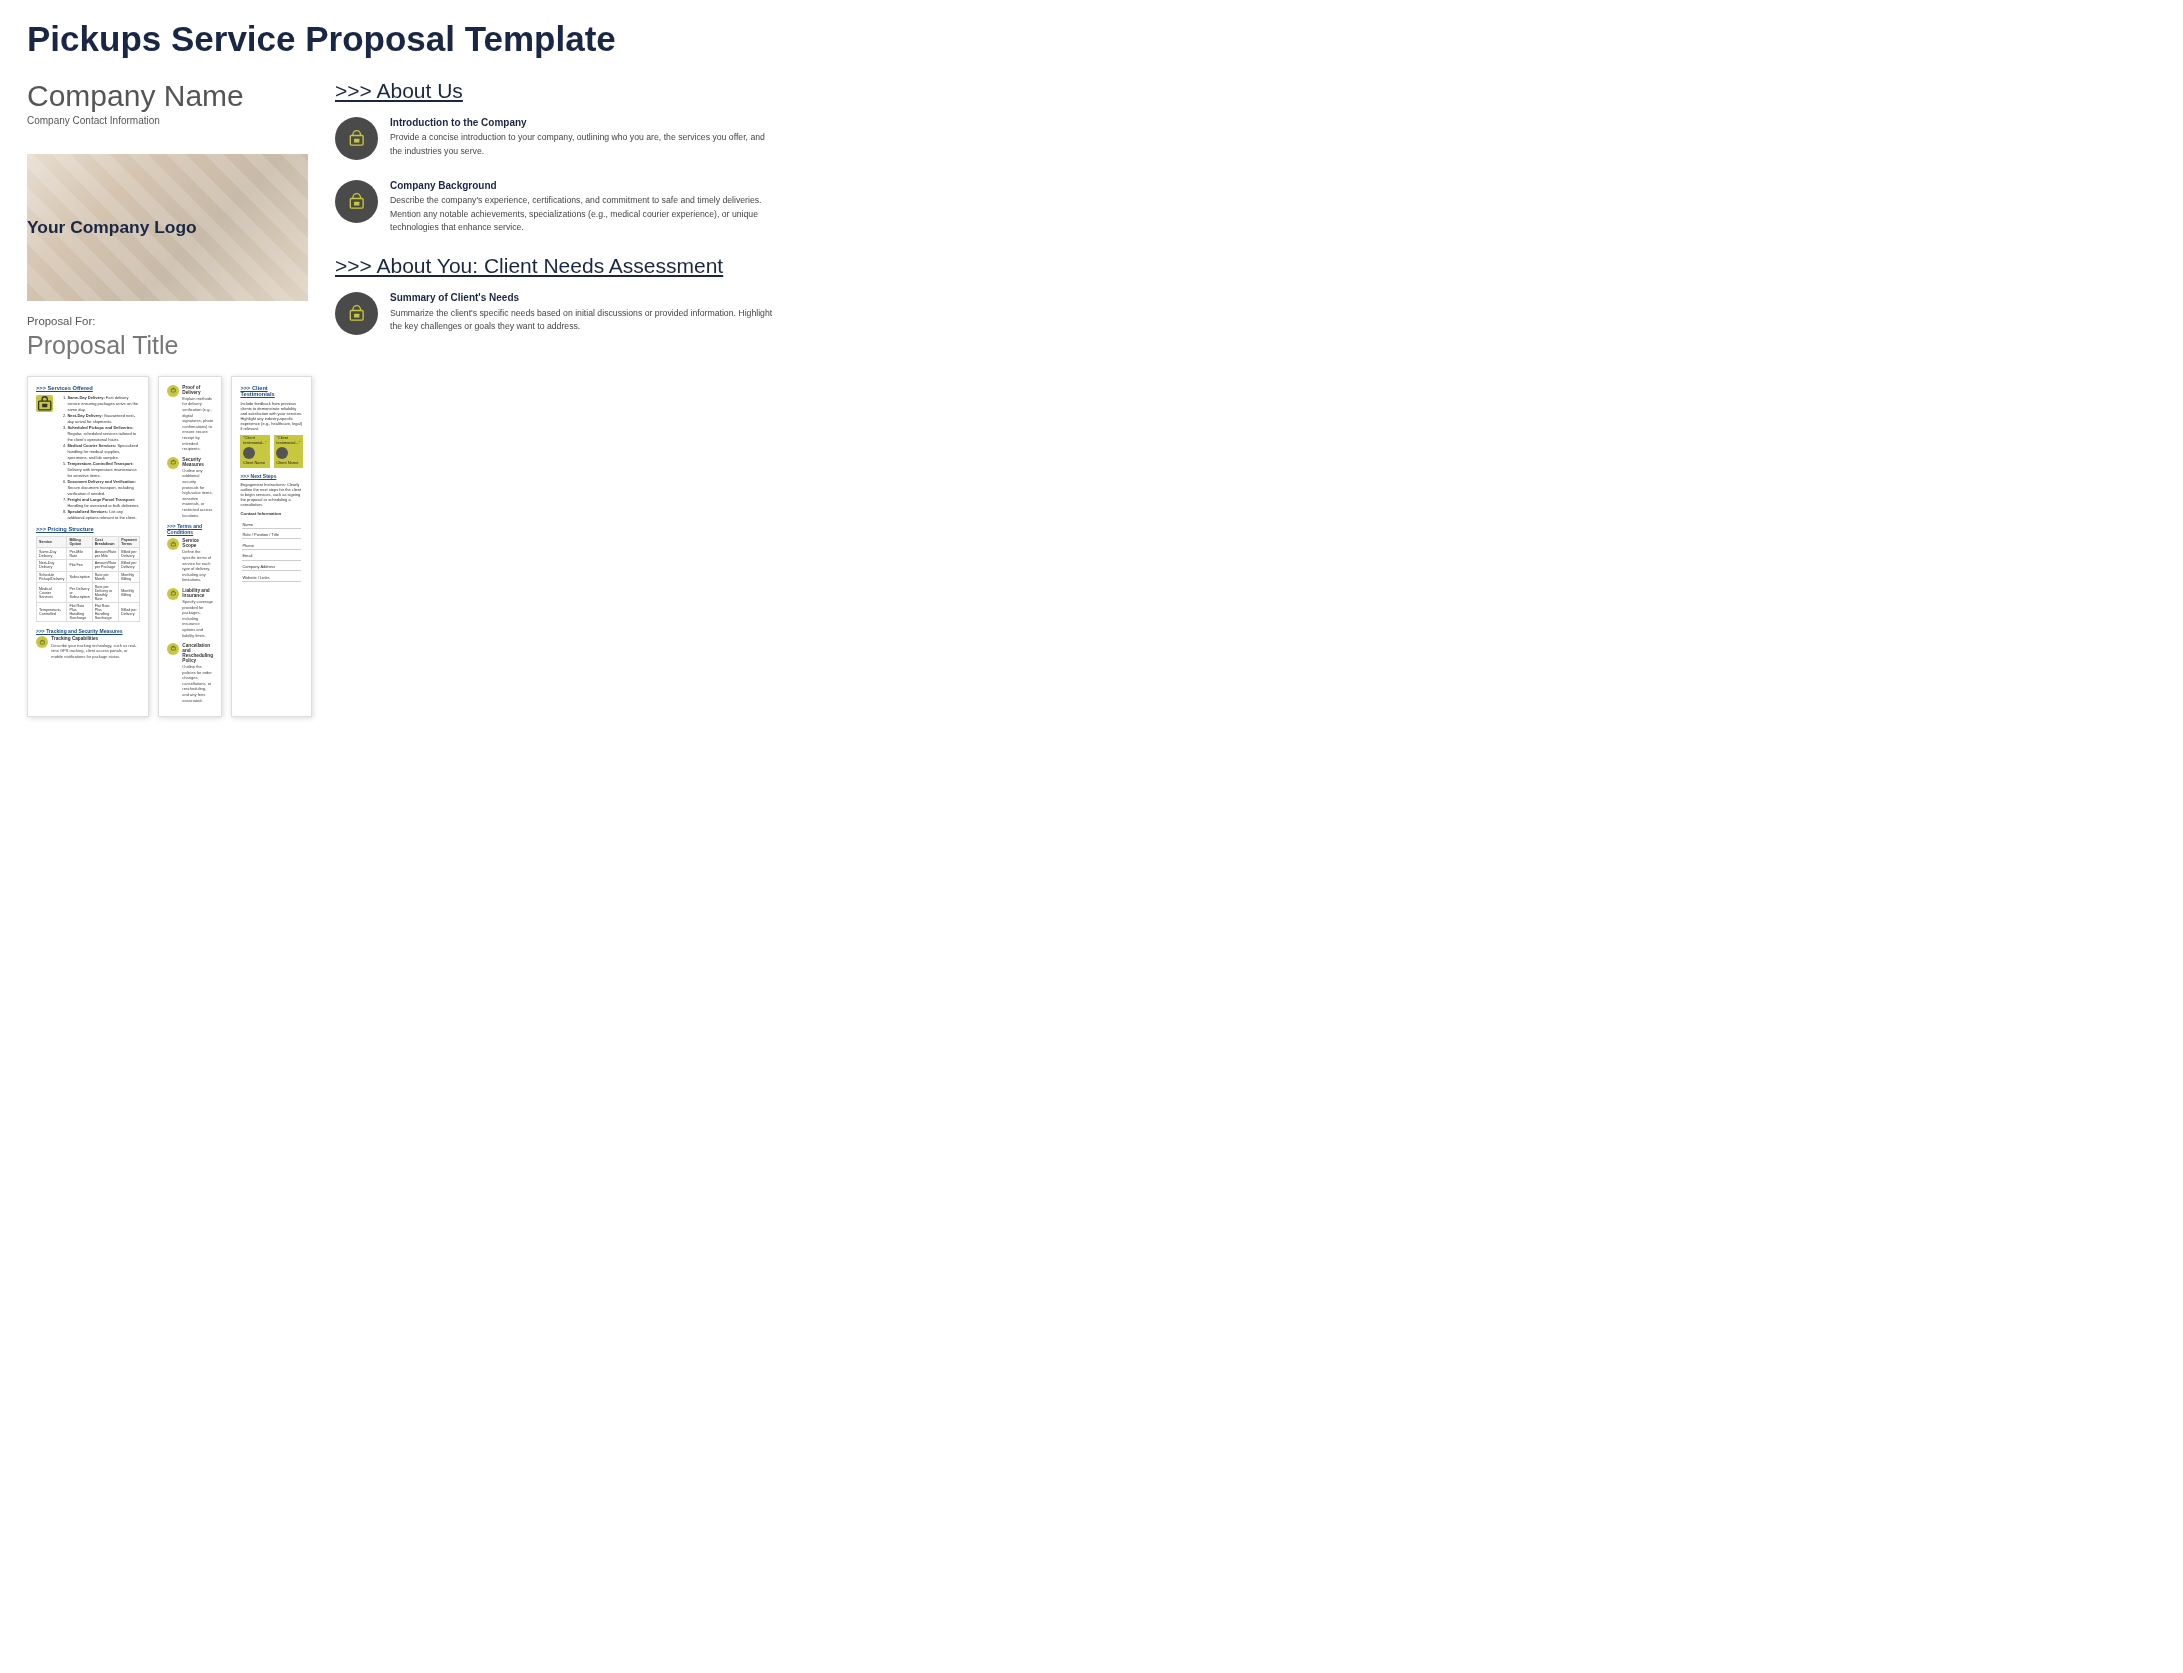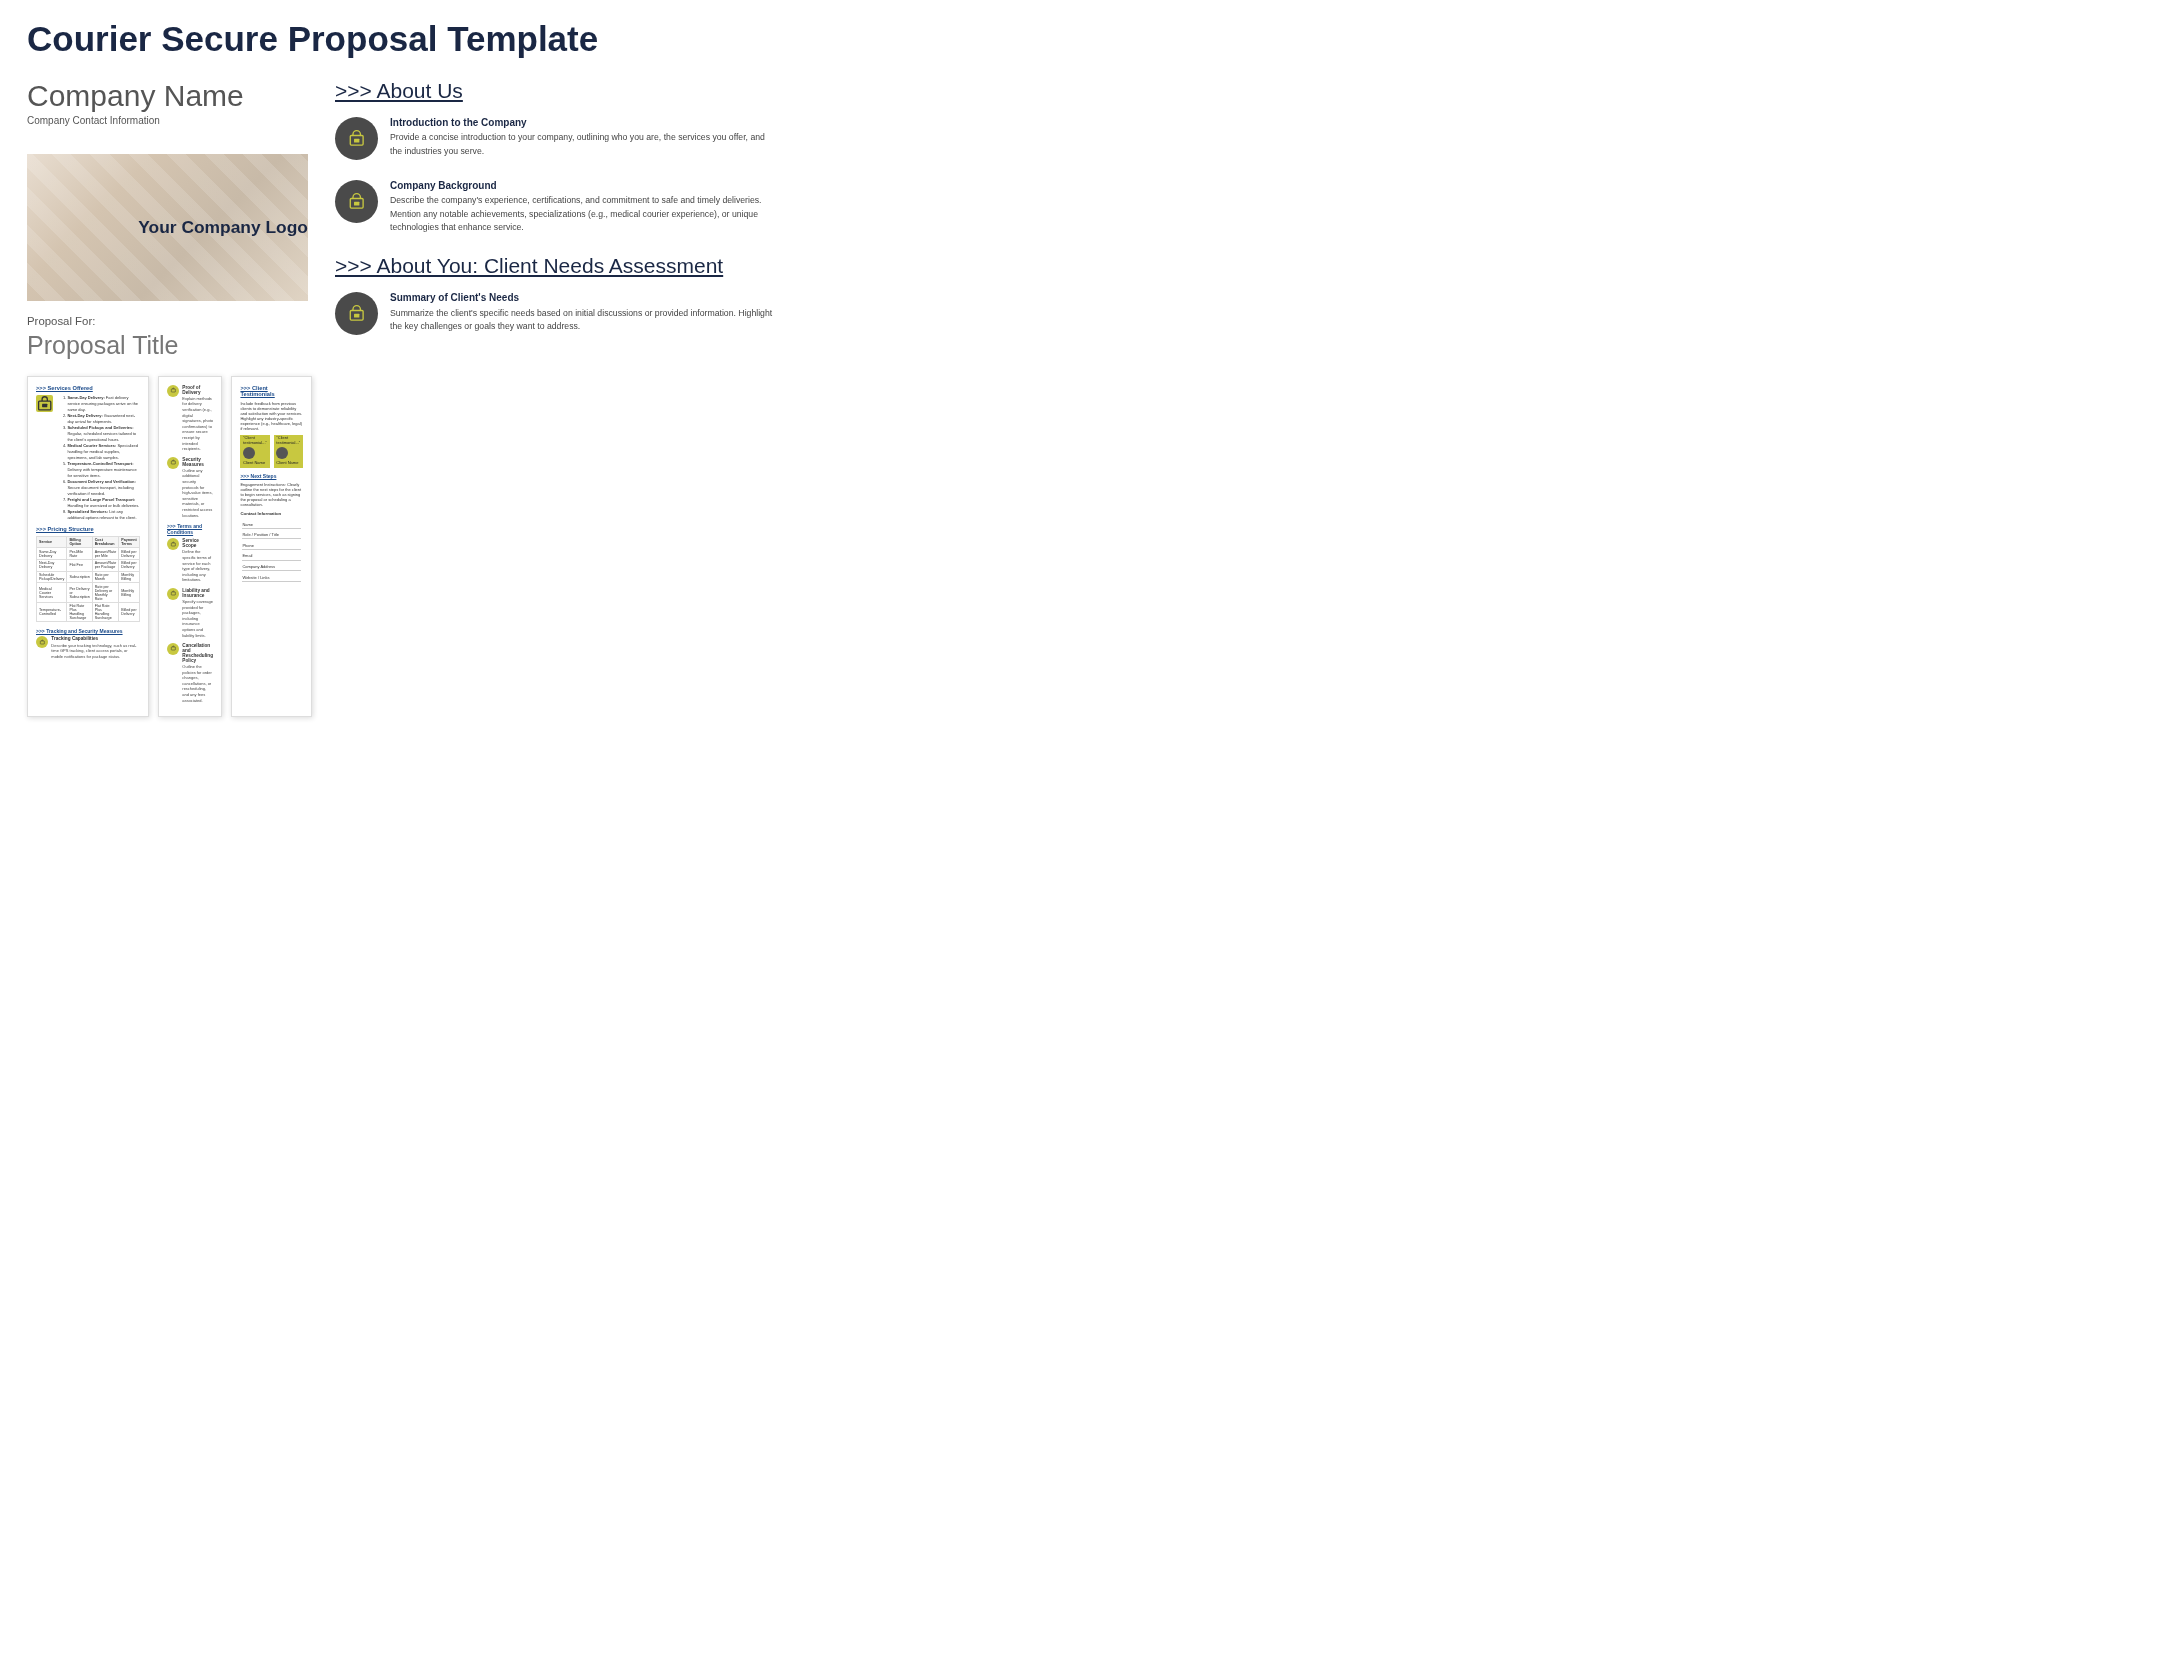--- a/index.html
+++ b/index.html
@@ -43,21 +43,21 @@
       color: #555;
       margin-bottom: 28px;
     }
 
     .logo-box {
       width: 100%;
       height: 147px;
       background: linear-gradient(135deg, #e8ddd0 0%, #d4c4b0 30%, #c8baa8 60%, #e0d4c4 100%);
       display: flex;
       align-items: center;
-      justify-content: flex-end;
+      justify-content: flex-start;
       margin-bottom: 13.4px;
       position: relative;
       overflow: hidden;
     }
 
     .logo-box::before {
       content: '';
       position: absolute;
       top: 0; left: 0; right: 0; bottom: 0;
       background:
@@ -290,21 +290,21 @@
       display: flex;
       align-items: center;
       justify-content: center;
       flex-shrink: 0;
       margin-right: 4px;
     }
   </style>
 </head>
 <body>
 
-<h1 class="main-title">Courier Secure Proposal Template</h1>
+<h1 class="main-title">Pickups Service Proposal Template</h1>
 
 <div class="layout">
 
   <div class="left-col">
     <div class="company-name">Company Name</div>
     <div class="company-contact">Company Contact Information</div>
 
     <div class="logo-box">
       <span class="logo-text">Your Company Logo</span>
     </div>

